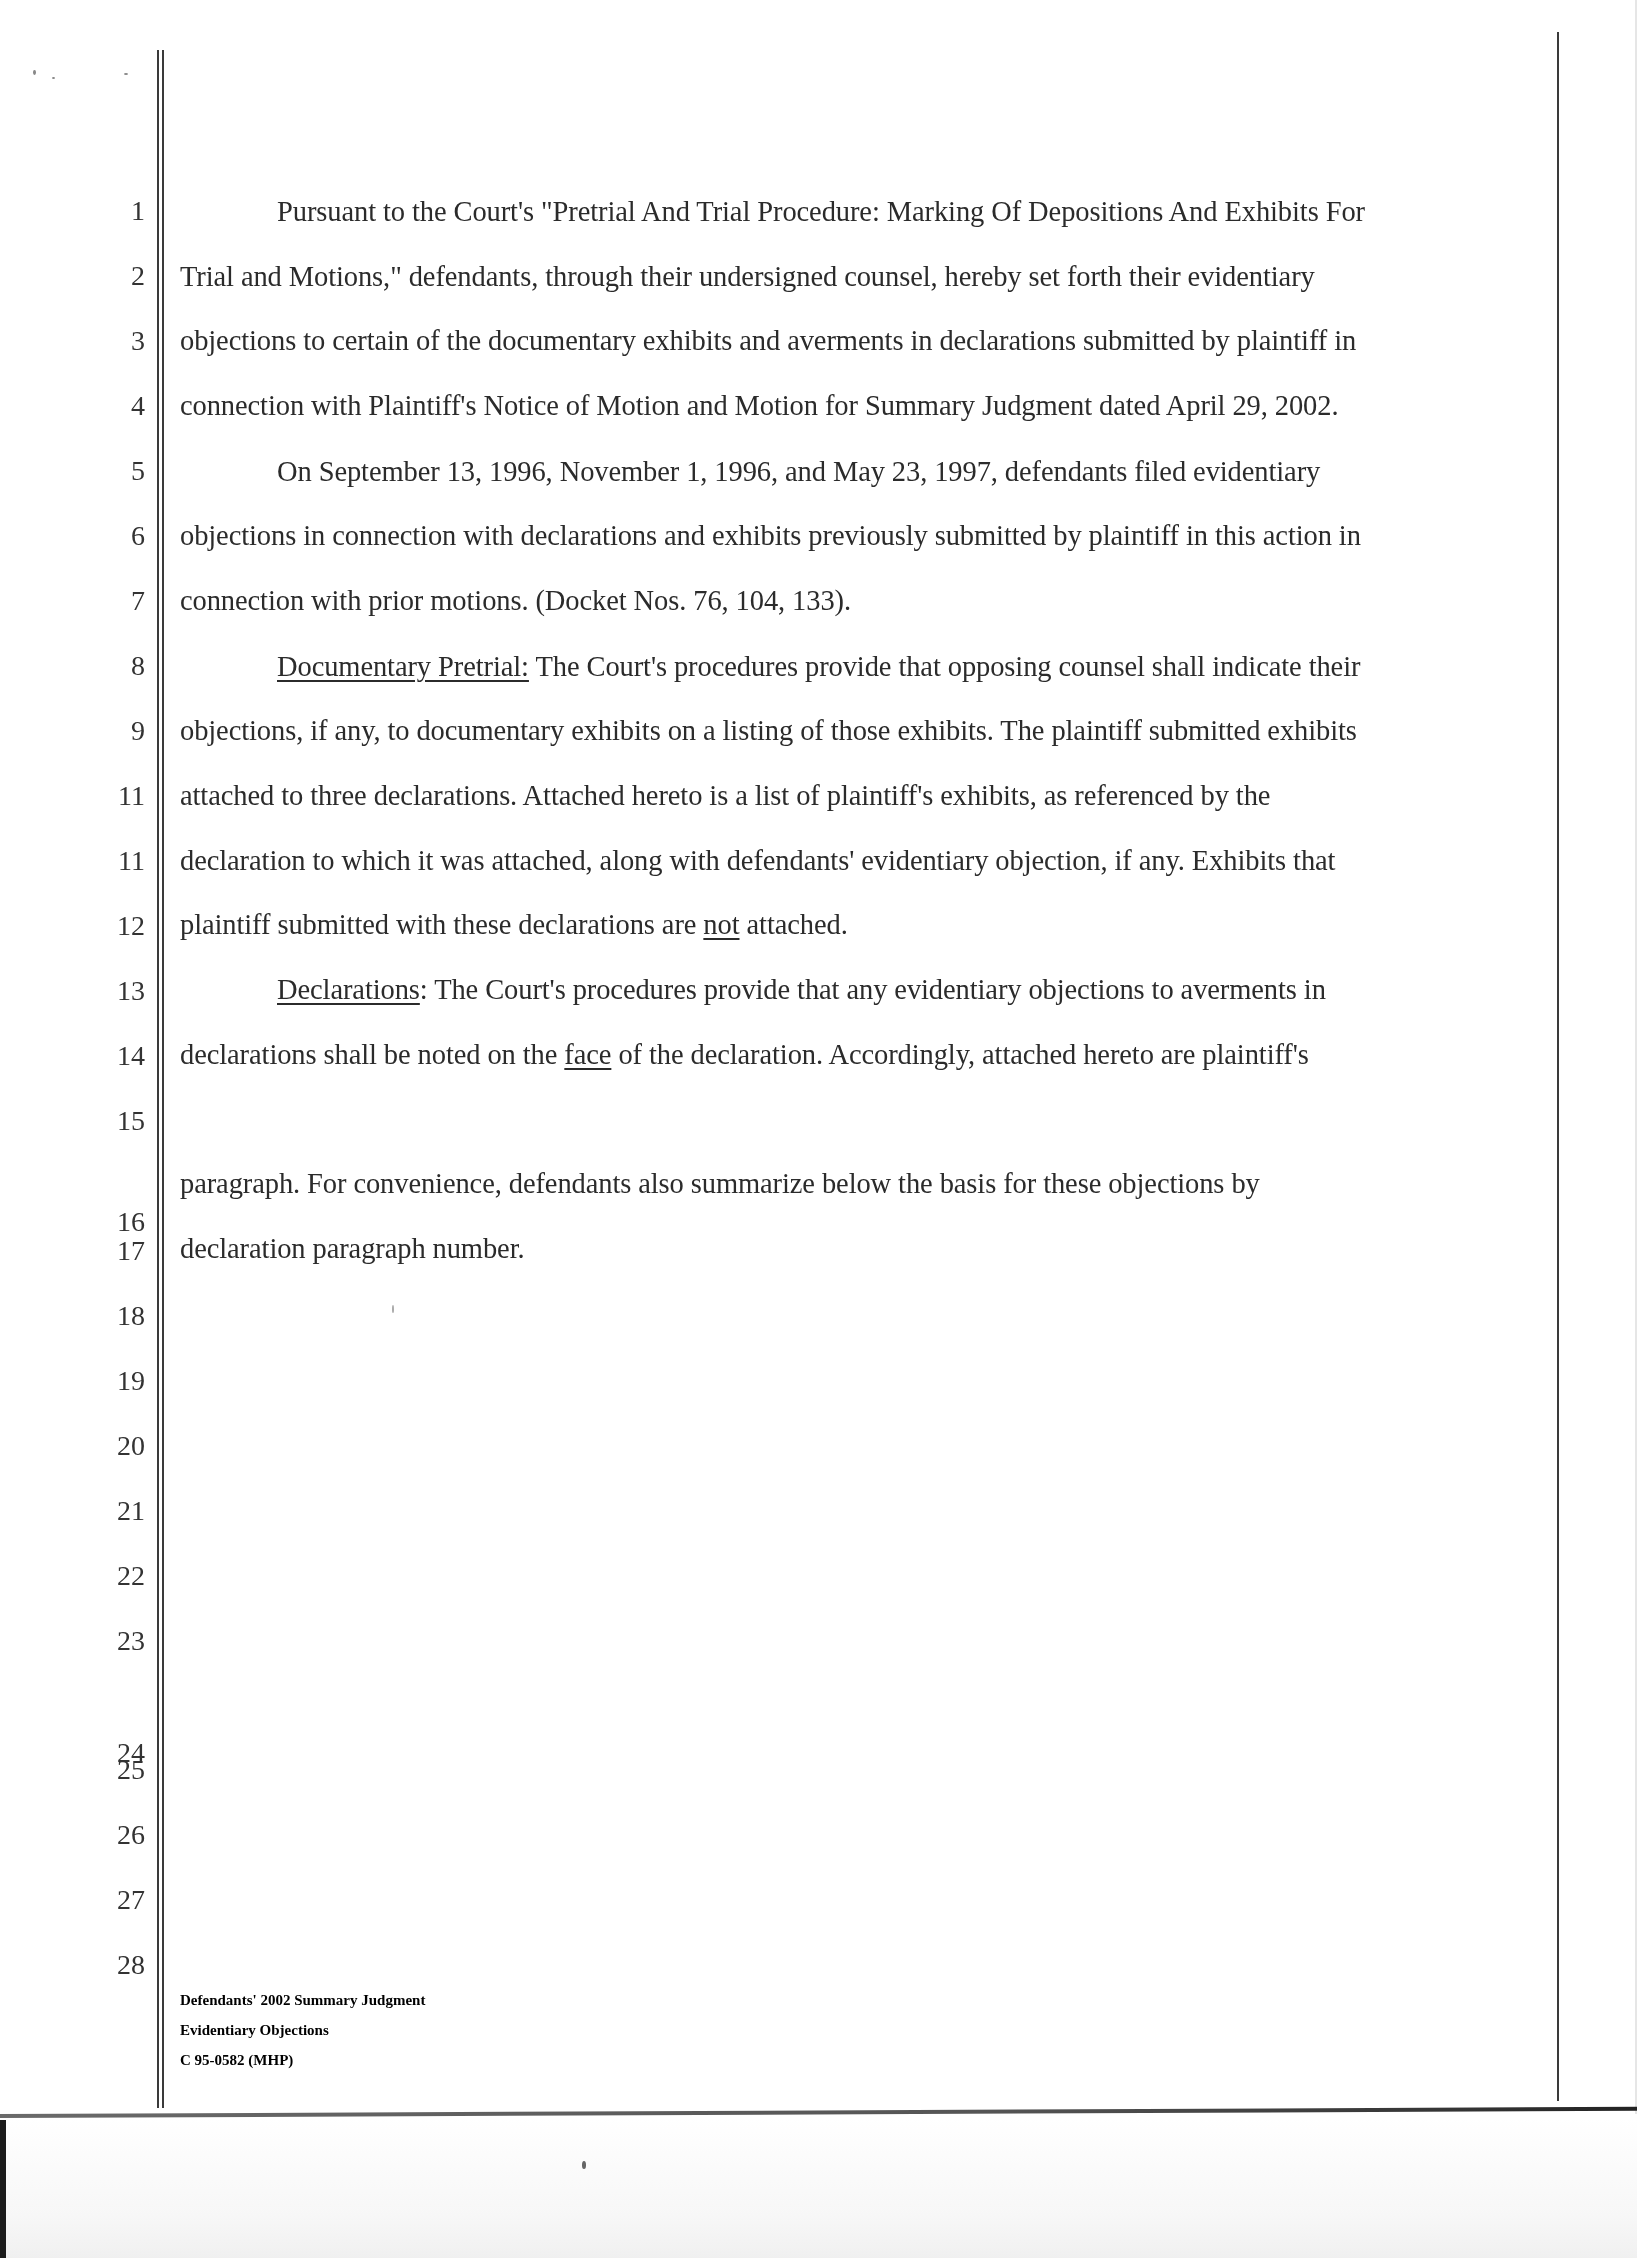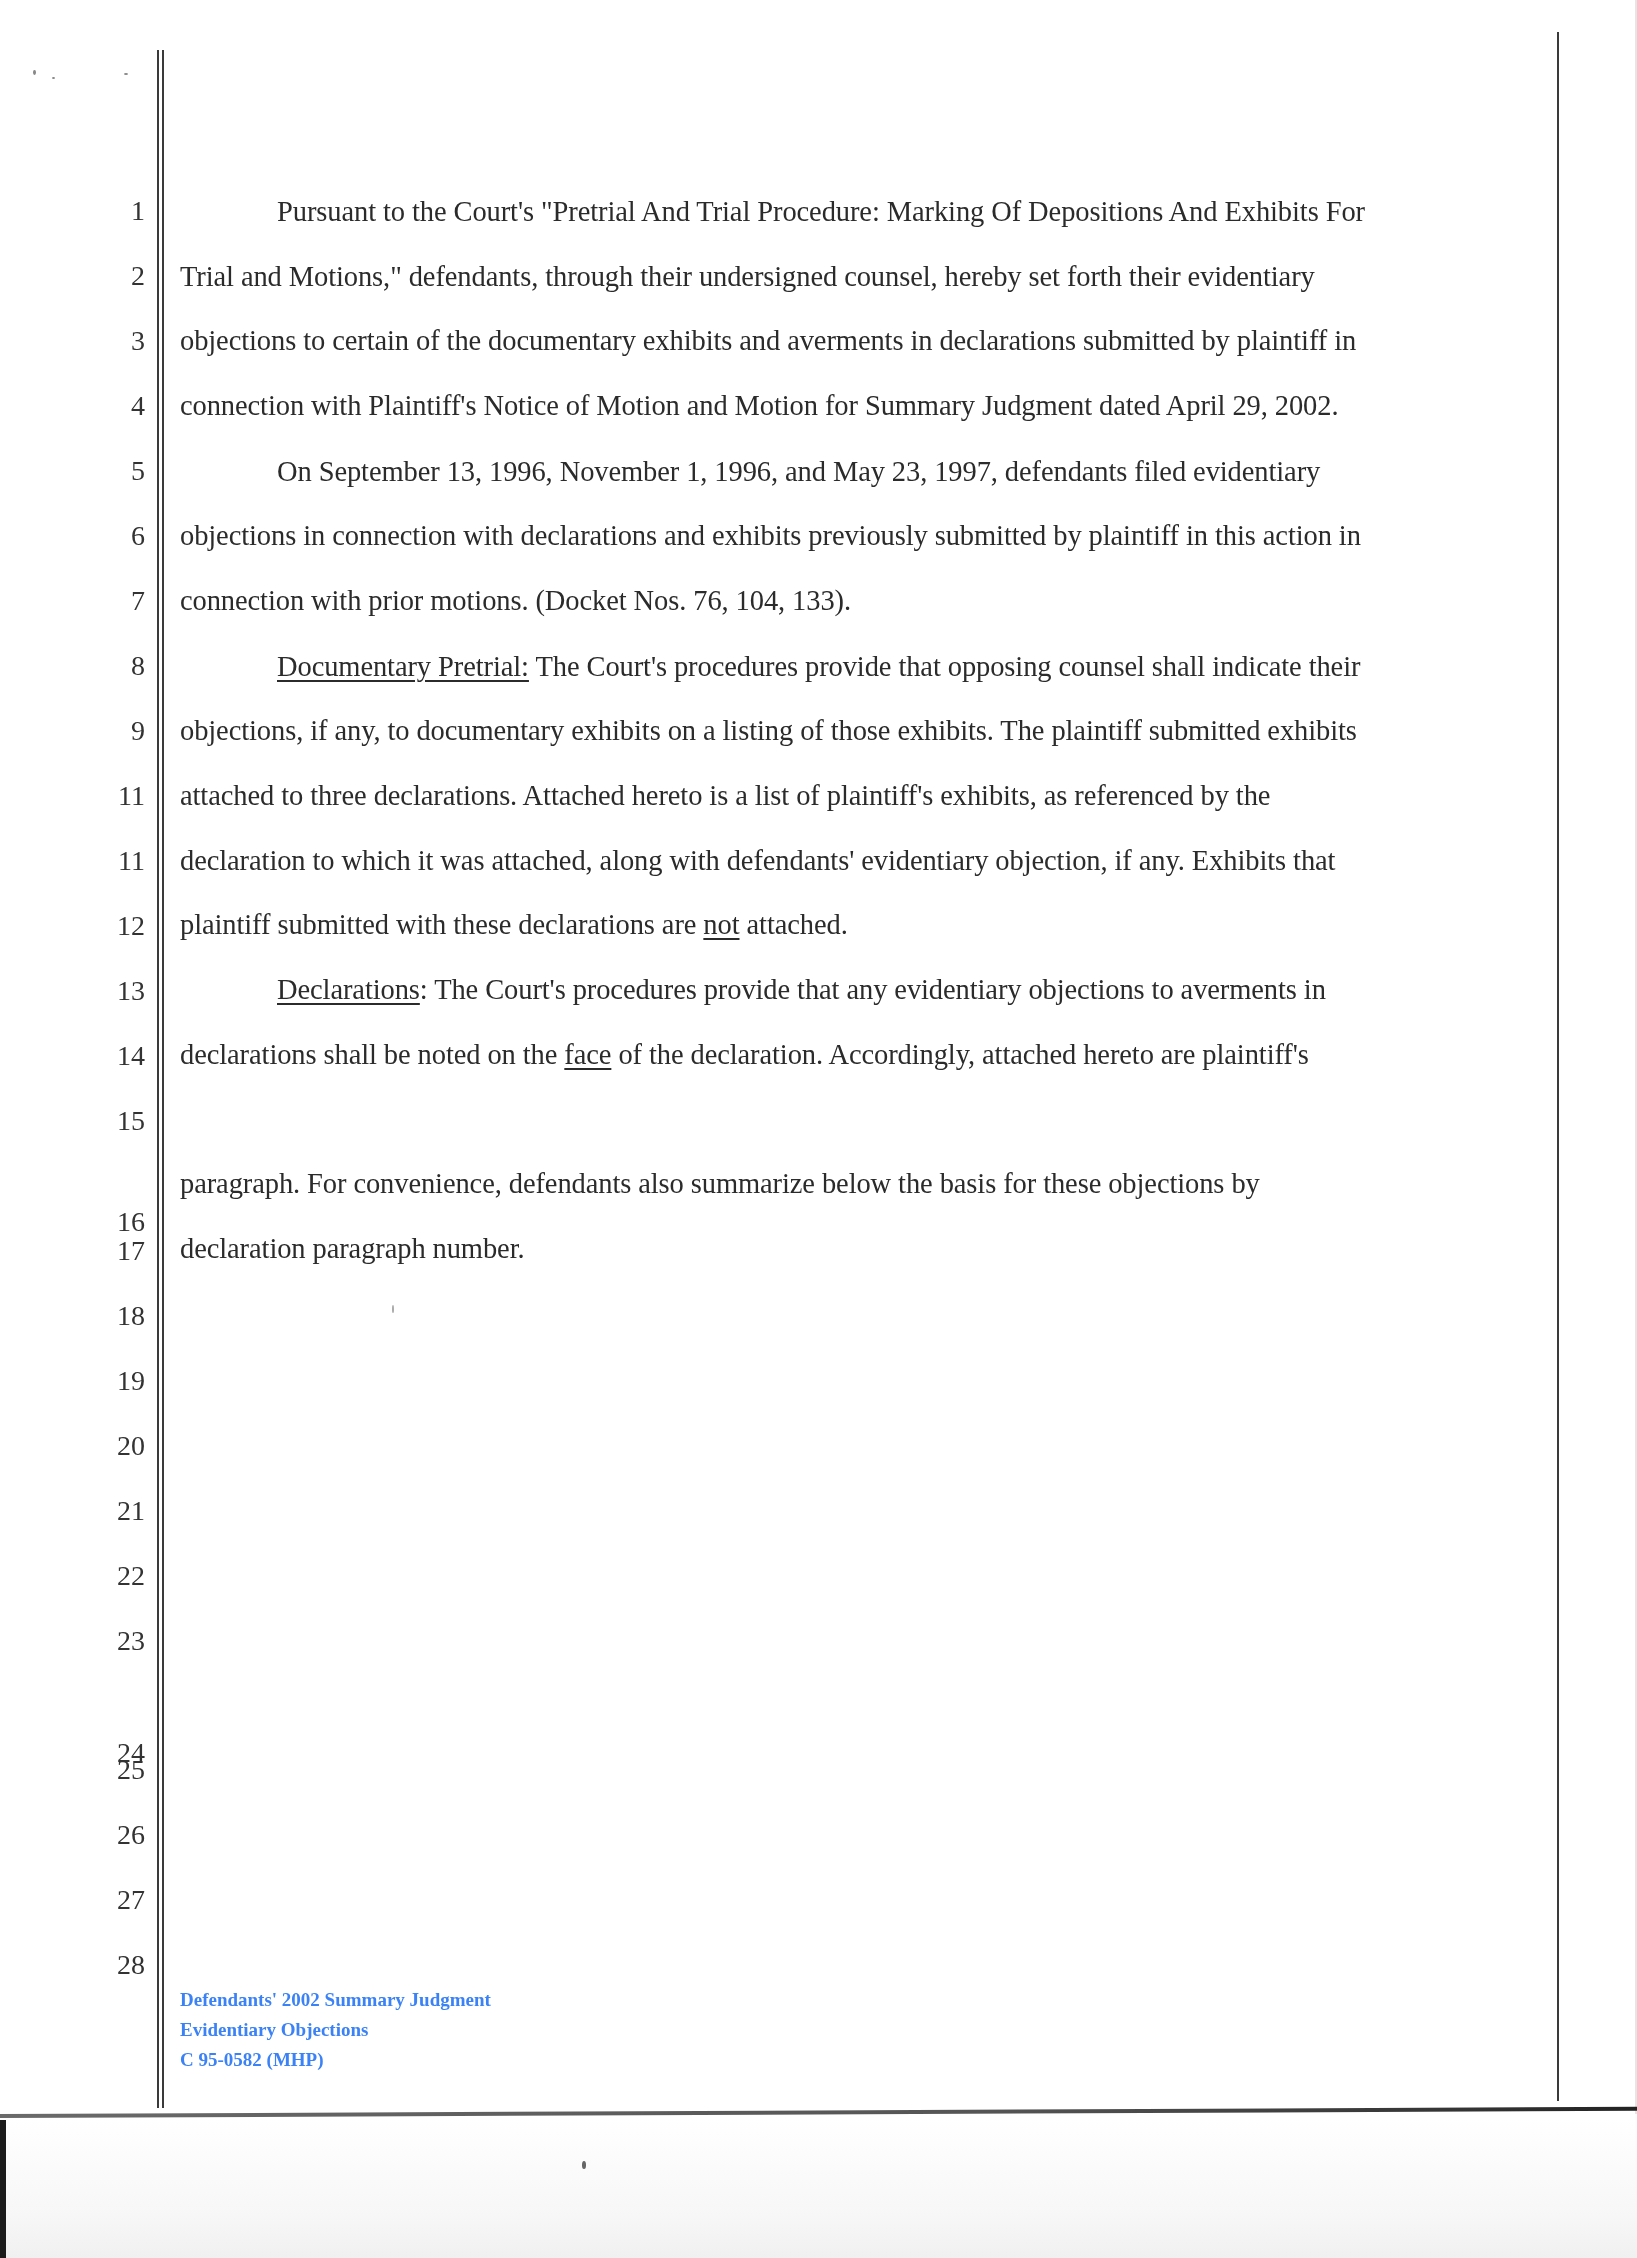--- a/index.html
+++ b/index.html
@@ -27,21 +27,21 @@
   .line-num {
     position: absolute; left: 106px; width: 39px; text-align: right;
     font-size: 28px; color: #333; line-height: 1;
   }
   .text-line {
     position: absolute; left: 180px; font-size: 28.5px; line-height: 1; white-space: nowrap;
     color: #2b2b2b; letter-spacing: -0.1px;
   }
   .indent { left: 277px; }
   u { text-decoration-thickness: 1.9px; text-underline-offset: 3.9px; }
-  .footer { position: absolute; left: 180px; top: 1985px; font-size: 19px; line-height: 30px; font-weight: bold; color: #3b82f6; }
+  .footer { position: absolute; left: 180px; top: 1985px; font-size: 15px; line-height: 30px; font-weight: bold; color: #000000; }
 </style>
 </head>
 <body>
 
 <div class="page">
   <div class="rule-left-1"></div>
   <div class="rule-left-2"></div>
   <div class="rule-right"></div>
   <div class="right-edge"></div>
 

